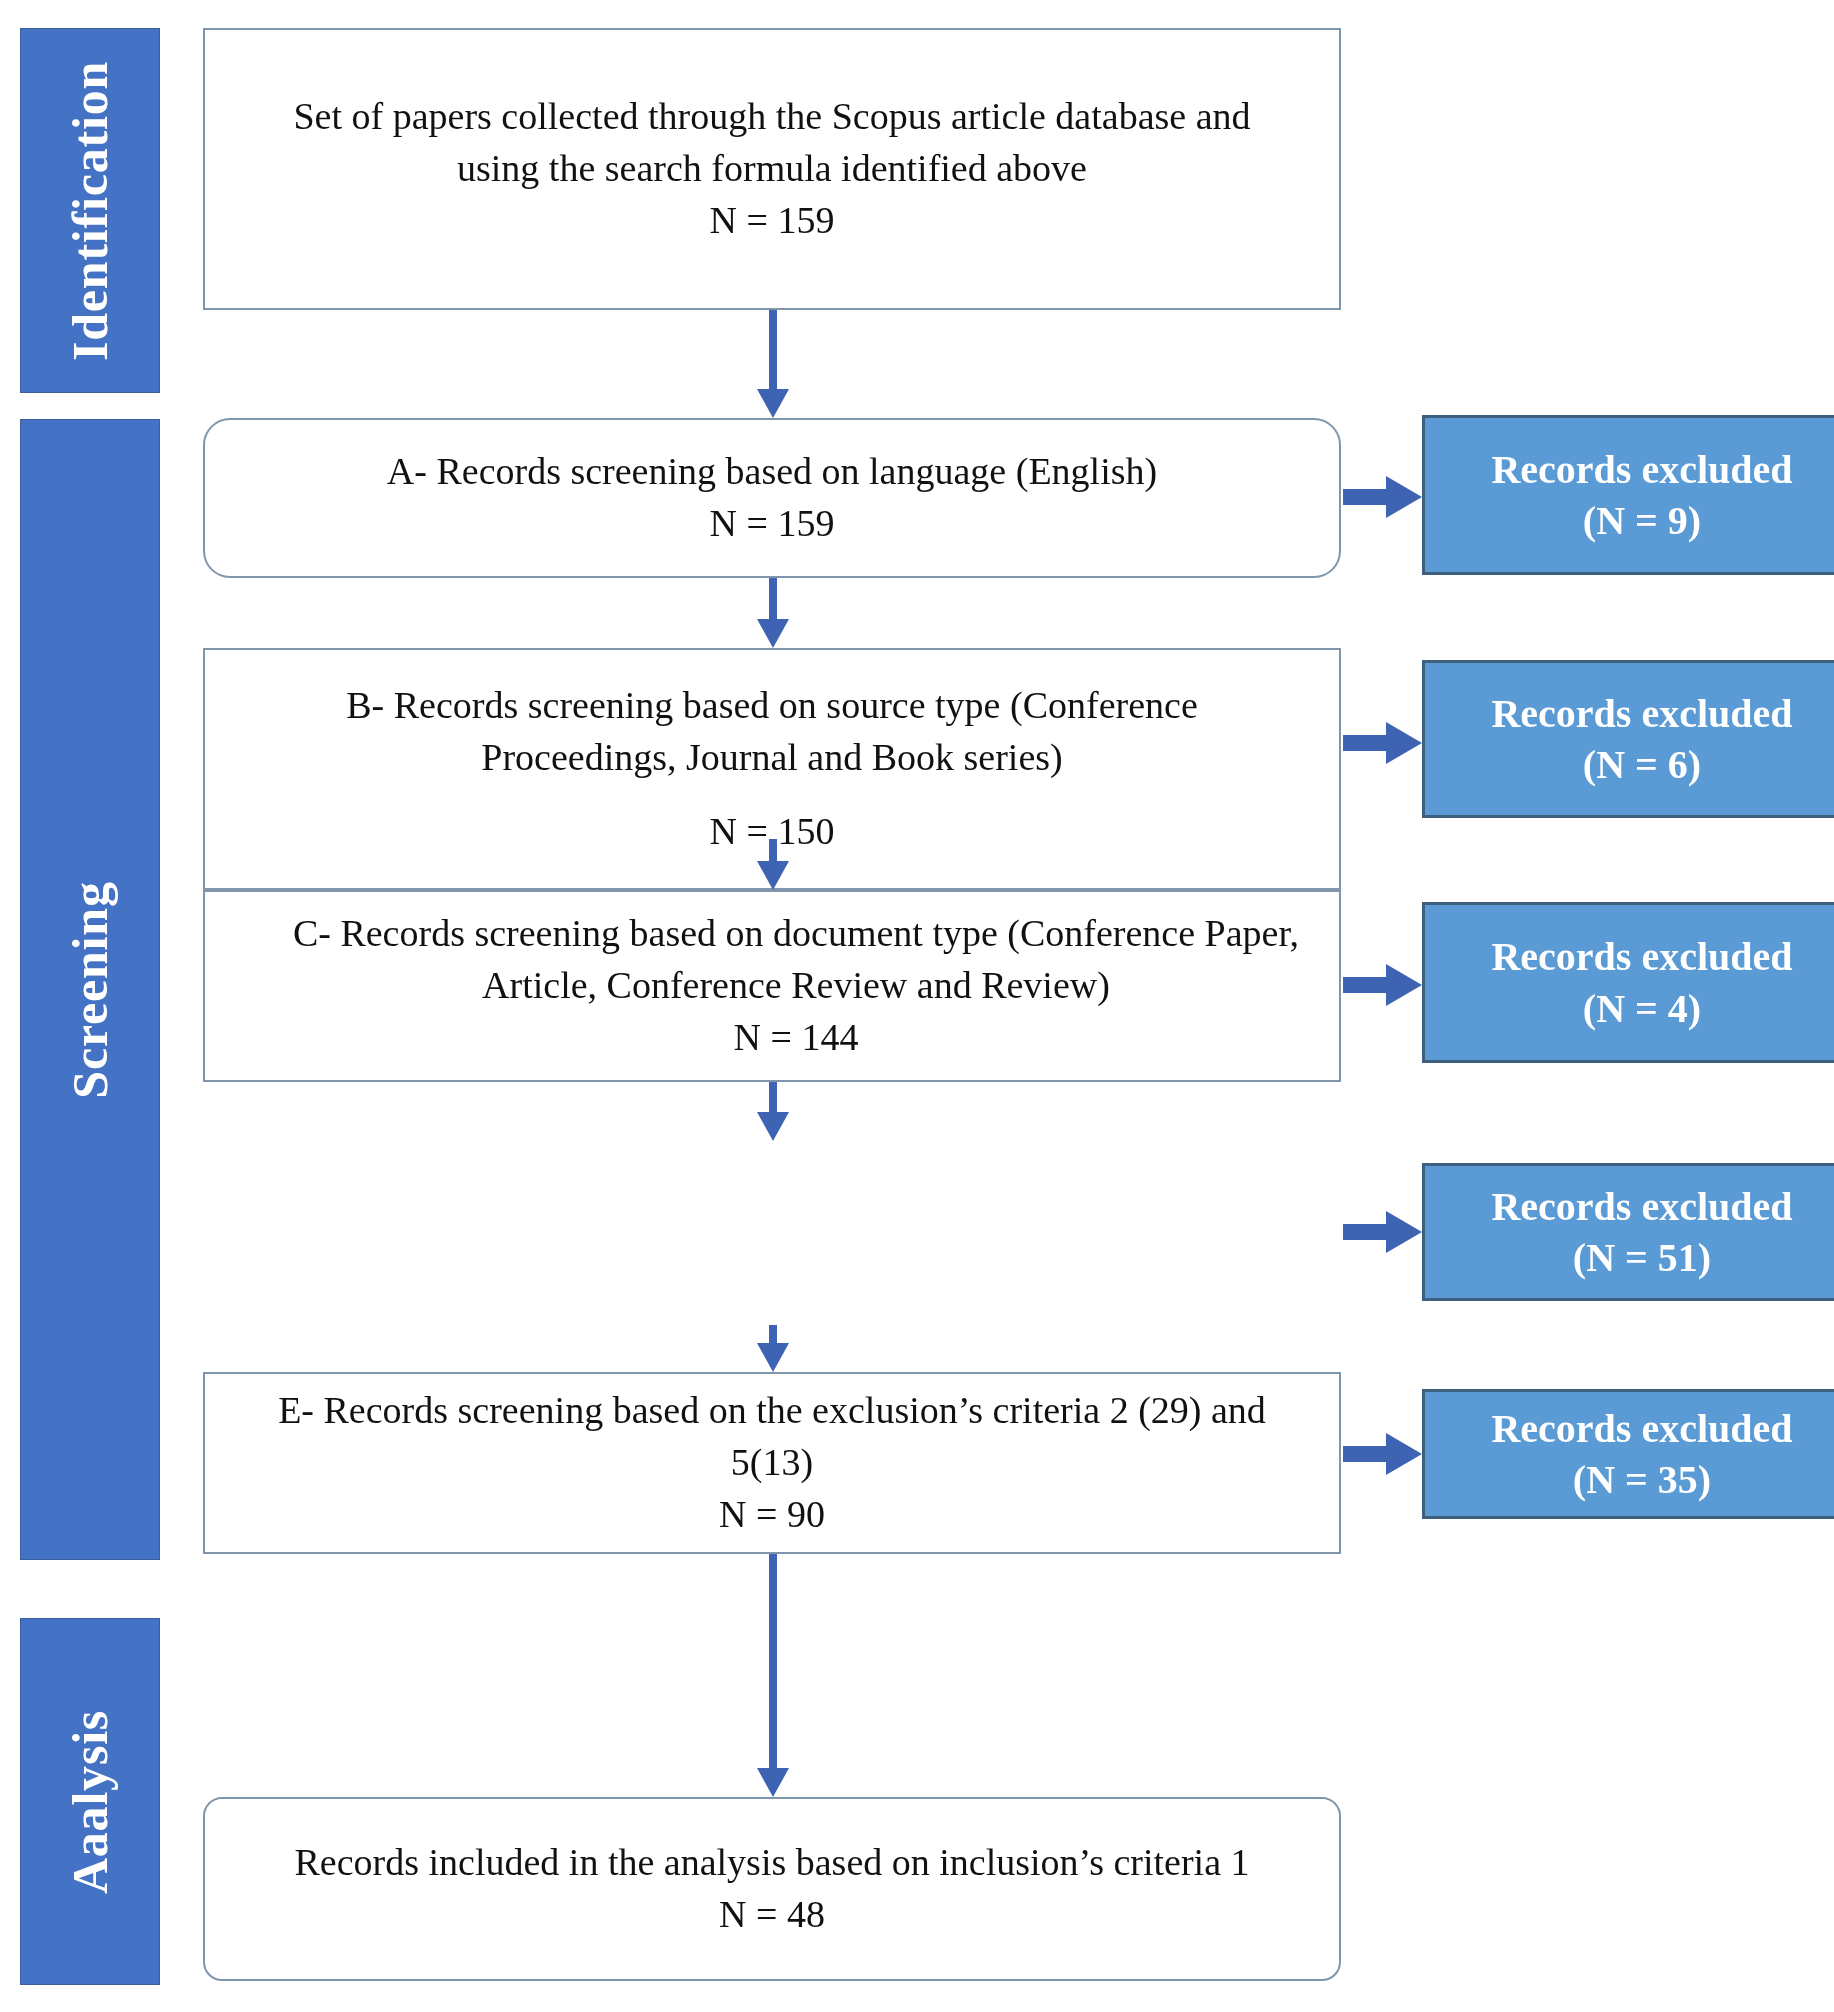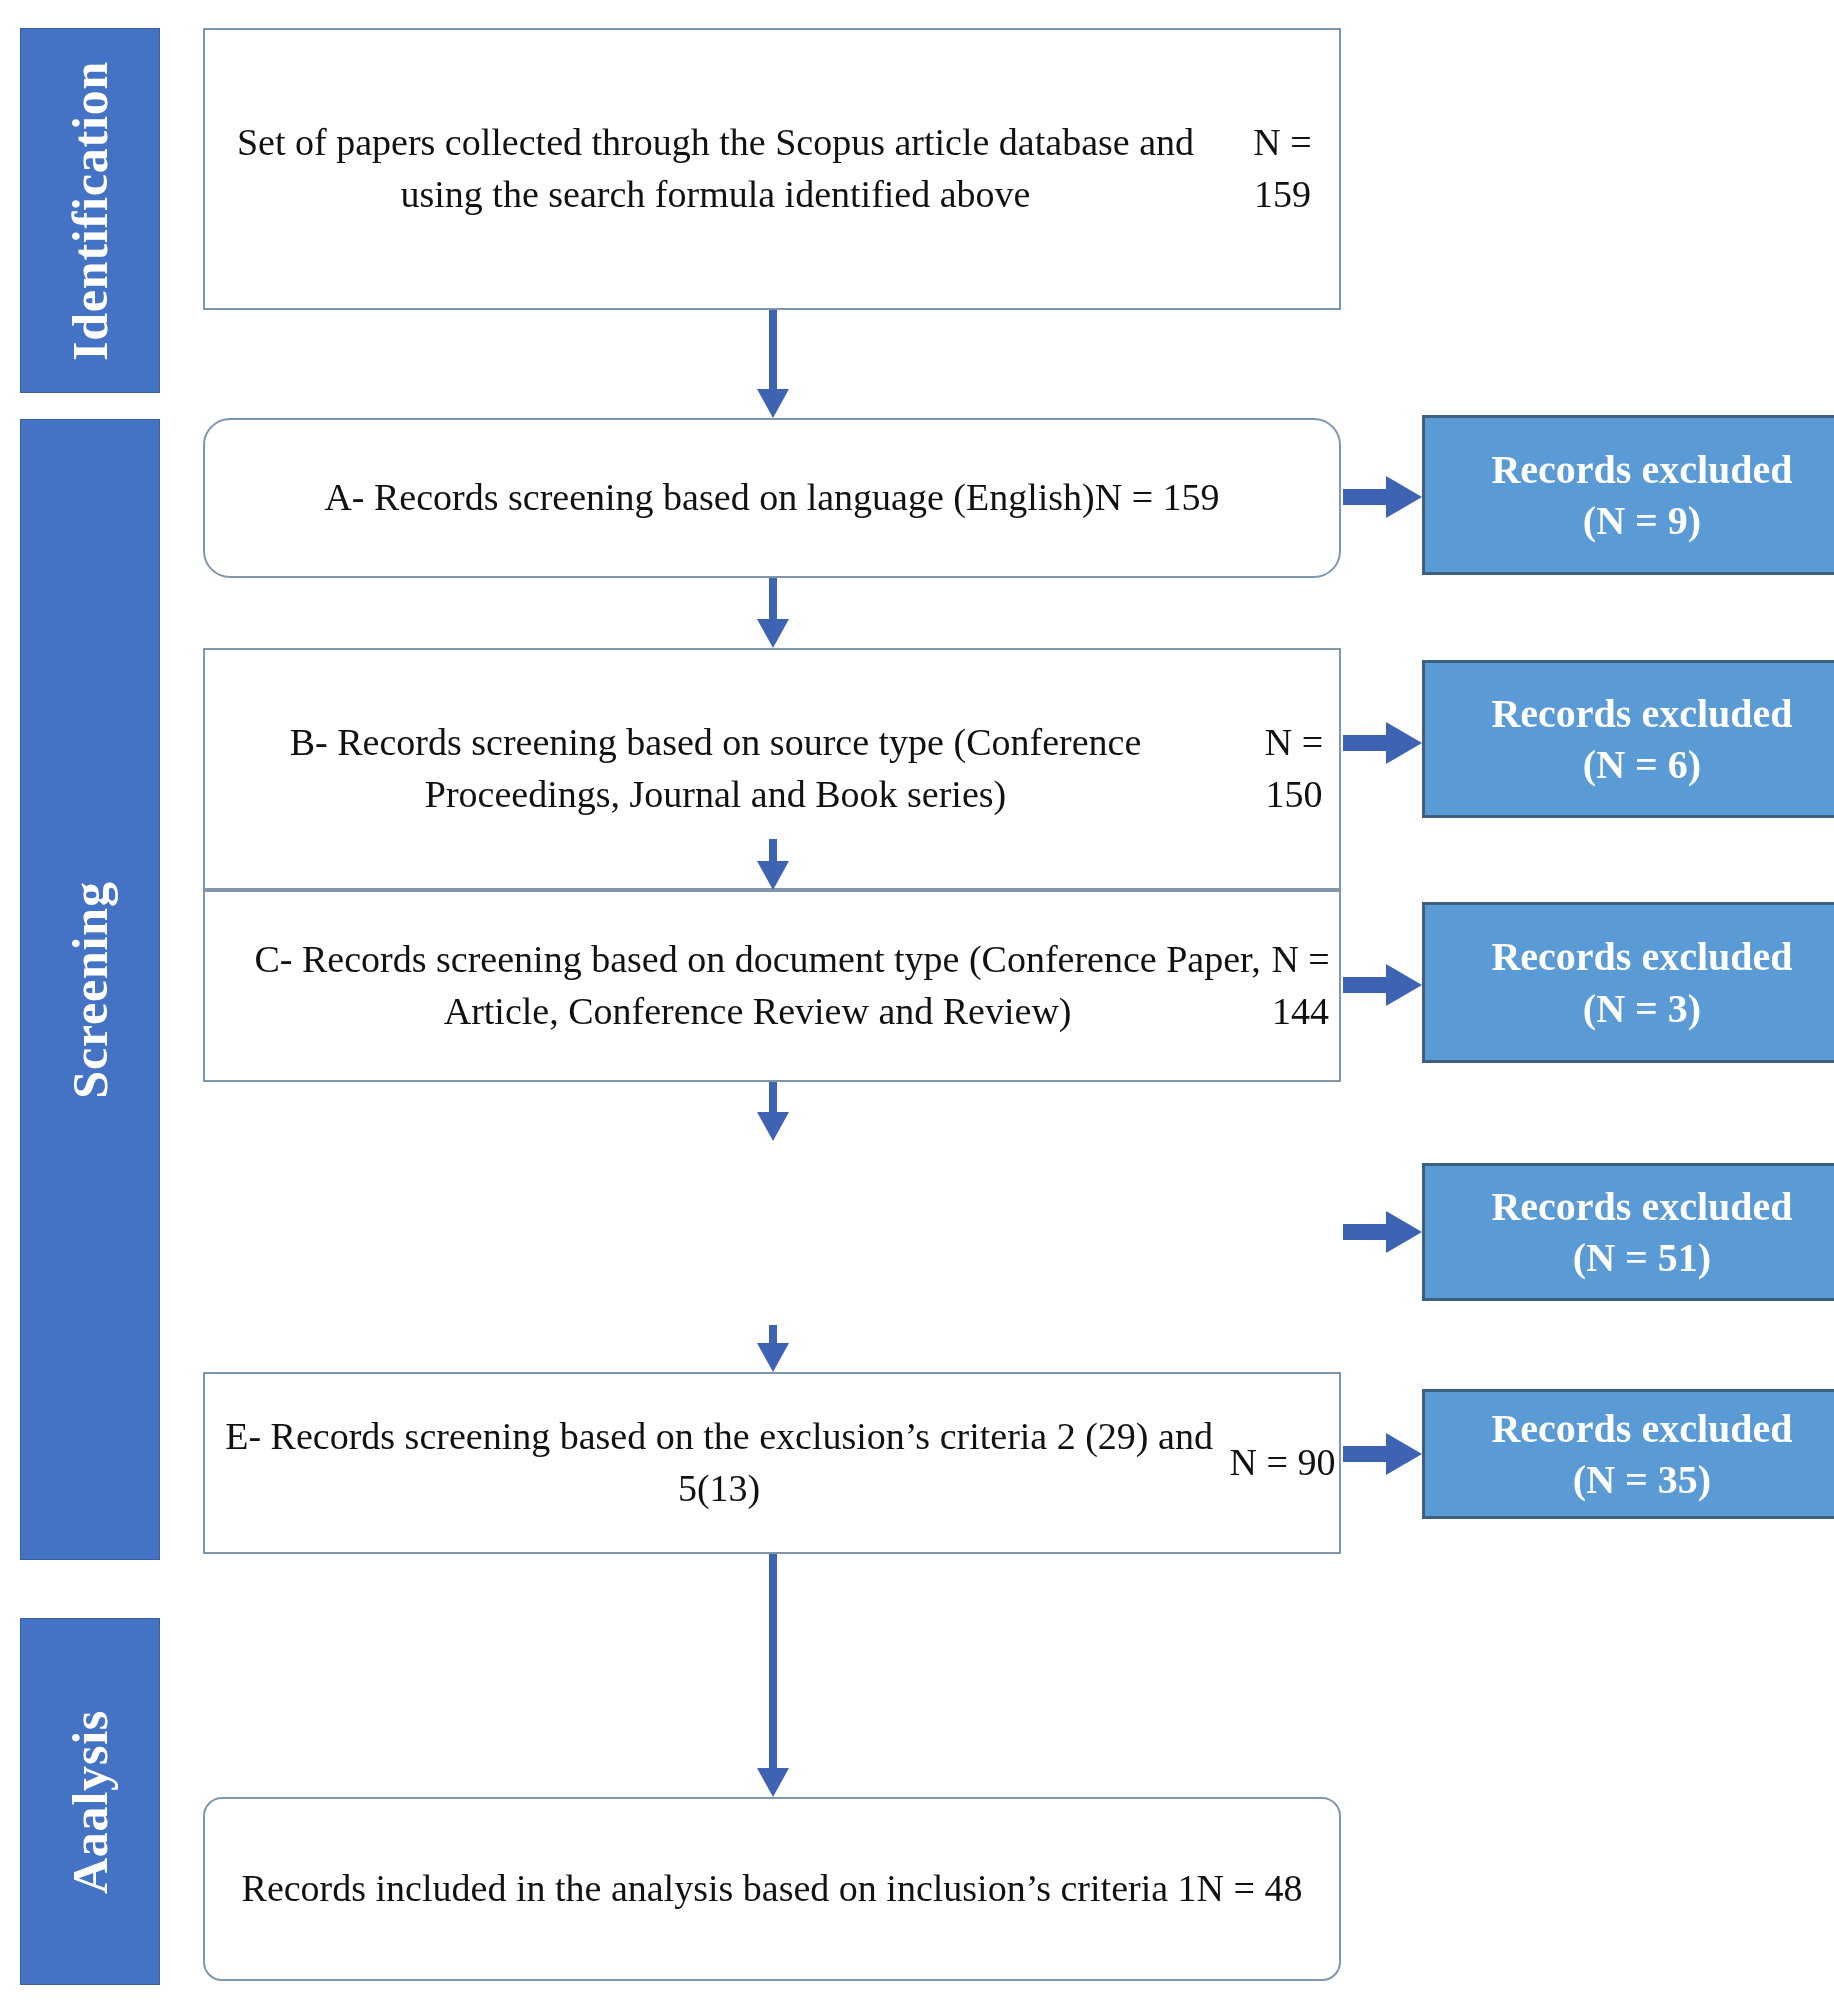--- a/index.html
+++ b/index.html
@@ -33,21 +33,21 @@
     white-space:nowrap;
     color:#ffffff;font-weight:bold;font-size:50px;
     letter-spacing:0.8px;
   }
   
   .fbox{
     position:absolute;left:203px;width:1138px;
     background:#ffffff;
     border:2.4px solid var(--box_border);
     box-sizing:border-box;
-    display:flex;flex-direction:row;align-items:center;justify-content:center;
+    display:flex;flex-direction:column;align-items:center;justify-content:center;
     text-align:center;color:var(--text_black);
     font-size:38px;line-height:1.36;
   }
   .fbox .lbl{max-width:1021px;}
   
   .ebox{
     position:absolute;left:1422px;width:440px;
     background:var(--excluded_fill);
     border:3.2px solid var(--excluded_border);
     box-sizing:border-box;
@@ -123,21 +123,21 @@
   <div class="ebox" style="top:415px;height:160px;">
     <div>Records excluded</div>
     <div>(N = 9)</div>
   </div>
   <div class="ebox" style="top:660px;height:158px;">
     <div>Records excluded</div>
     <div>(N = 6)</div>
   </div>
   <div class="ebox" style="top:902px;height:161px;">
     <div>Records excluded</div>
-    <div>(N = 3)</div>
+    <div>(N = 4)</div>
   </div>
   <div class="ebox" style="top:1163px;height:138px;">
     <div>Records excluded</div>
     <div>(N = 51)</div>
   </div>
   <div class="ebox" style="top:1389px;height:130px;">
     <div>Records excluded</div>
     <div>(N = 35)</div>
   </div>
 

